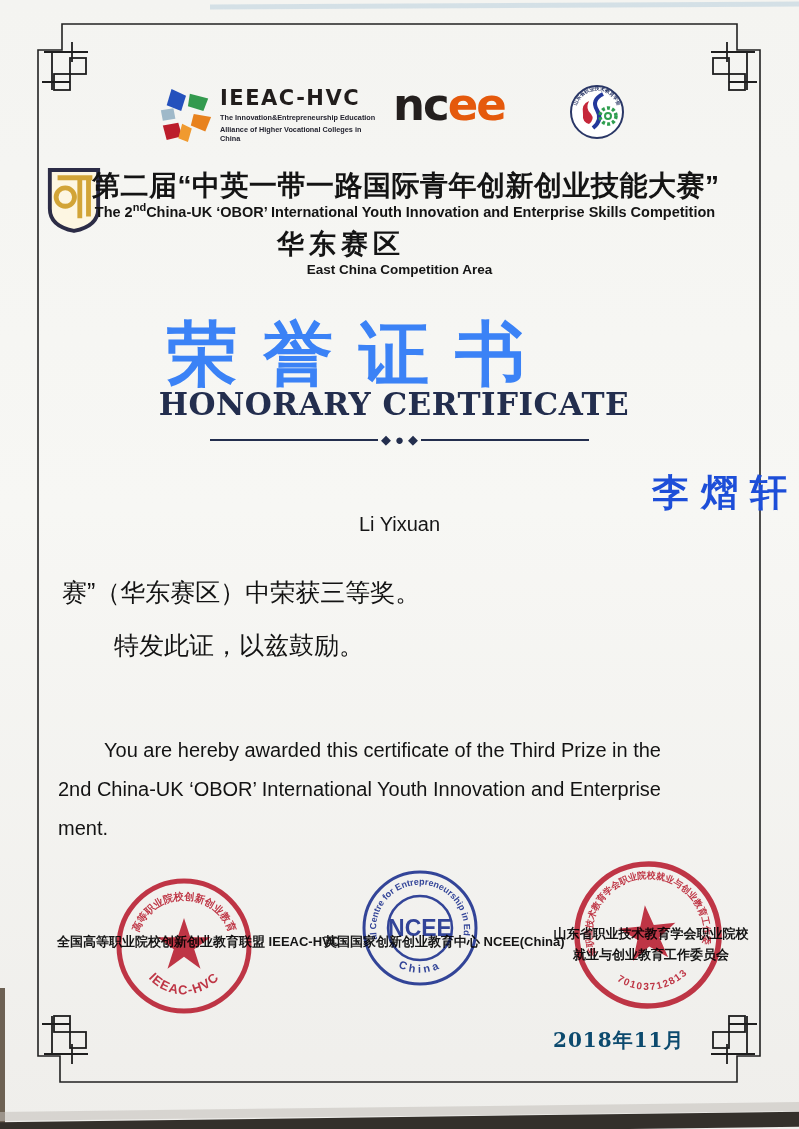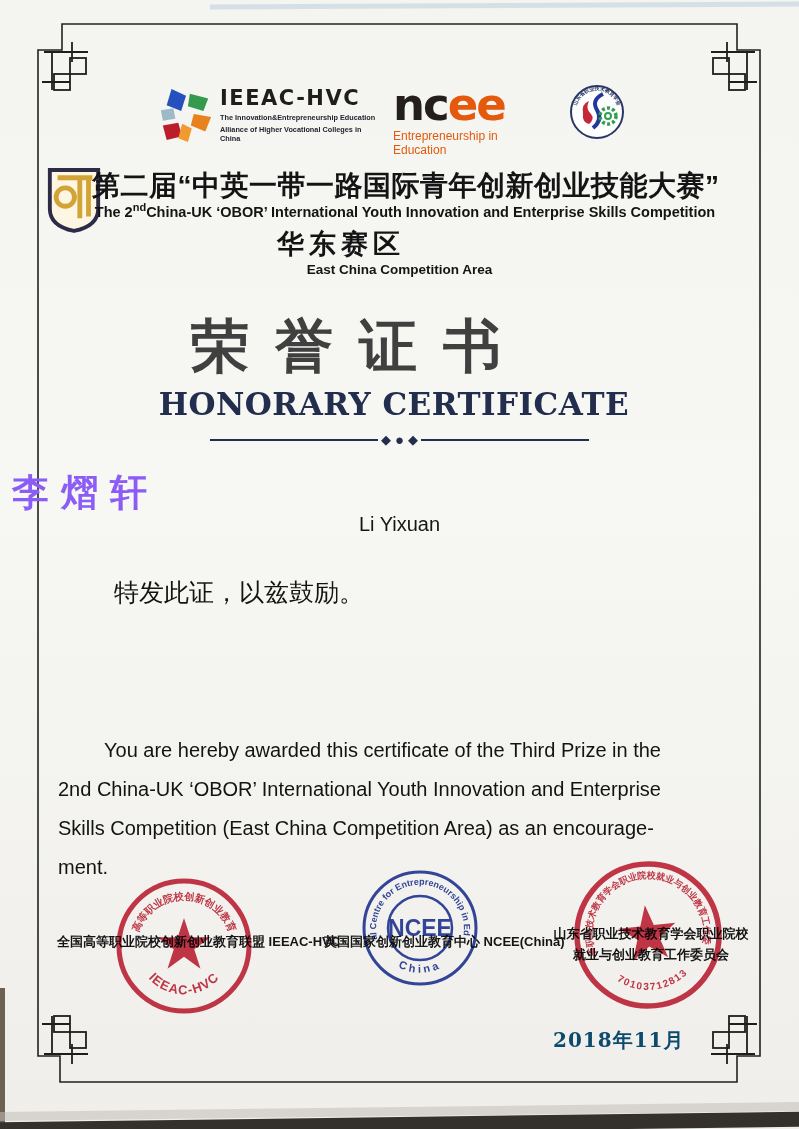--- a/index.html
+++ b/index.html
@@ -24,28 +24,28 @@
   .ncee-dark{color:#241f1e;}
   .ncee-accent{color:#e5590c;margin-top:28px;}
   .ncee-tag{font-size:12px;color:#e5590c;margin-top:4px;font-weight:500;}
   
   .title-zh{left:92px;top:167px;width:556px;text-align:center;font-size:28px;font-weight:700;color:#141414;letter-spacing:.5px;white-space:nowrap;}
   .title-en{left:60px;top:201px;width:690px;text-align:center;font-size:14.5px;font-weight:700;color:#141414;white-space:nowrap;}
   .title-en sup{font-size:11px;}
   .region-zh{left:0;top:226px;width:682px;text-align:center;font-size:27px;font-weight:700;letter-spacing:5px;color:#141414;}
   .region-en{left:0;top:262px;width:799px;text-align:center;font-size:13.5px;font-weight:700;color:#141414;}
   
-  .cert-title-zh{left:0;top:308px;width:692px;text-align:center;font-size:58px;font-weight:600;color:#404040;letter-spacing:26px;text-indent:26px;}
+  .cert-title-zh{left:0;top:308px;width:692px;text-align:center;font-size:70px;font-weight:600;color:#3b82f6;letter-spacing:26px;text-indent:26px;}
   .cert-title-en{left:0;top:386px;width:788px;text-align:center;font-size:31px;font-weight:700;color:#232e4e;font-family:"DejaVu Serif",serif;letter-spacing:.5px;}
   .divider{left:0;top:432px;width:799px;display:flex;align-items:center;justify-content:center;color:#232e4e;}
   .divider .rule{width:168px;height:2px;background:#232e4e;}
   .divider .dia{font-size:13px;margin:0 3px;line-height:13px;}
   .divider .dot{font-size:15px;margin:0 1px;line-height:15px;}
   
-  .recipient-zh{left:0;top:468px;width:799px;text-align:left;font-size:37px;font-weight:600;letter-spacing:12px;text-indent:12px;color:#8b5cf6;}
+  .recipient-zh{left:0;top:468px;width:799px;text-align:right;font-size:37px;font-weight:600;letter-spacing:12px;text-indent:12px;color:#1d4ed8;}
   .recipient-en{left:0;top:513px;width:799px;text-align:center;font-size:20px;font-weight:500;color:#161616;}
   
   .body-zh{left:62px;top:566px;width:680px;font-size:25px;font-weight:500;color:#131313;}
   .body-zh .ln{height:53px;line-height:53px;white-space:nowrap;}
   .body-zh .indent{padding-left:52px;}
   .body-en{left:58px;top:731px;width:692px;font-size:20px;color:#131313;}
   .body-en .ln{height:39px;line-height:39px;white-space:nowrap;}
   .body-en .indent{padding-left:46px;}
   
   .org-label{font-size:13px;font-weight:700;color:#151515;white-space:nowrap;}
@@ -98,21 +98,20 @@
   </svg>
   <div class="ieeac-text">
     <div class="ieeac-name">IEEAC-HVC</div>
     <div class="ieeac-tag">The Innovation&amp;Entrepreneurship Education</div>
     <div class="ieeac-tag">Alliance of Higher Vocational Colleges in China</div>
   </div>
 </div>
 
 <div class="abs ncee-logo">
   <div class="ncee-word"><span class="ncee-dark">nc</span><span class="ncee-accent">ee</span></div>
-  <div class="ncee-tag">Entrepreneurship in Education</div>
 </div>
 
 <svg class="abs" style="left:567px;top:82px;" width="60" height="60" viewBox="-30 -30 60 60">
   <circle r="26" fill="#ffffff" stroke="#2a3766" stroke-width="2"></circle>
   <defs>
       <path id="rlogo-arc" d="M -20,-8 A 21.5,21.5 0 0 1 20,-8"></path>
     </defs>
   <text font-size="5" fill="#2a3766" font-weight="700"><textPath href="#rlogo-arc" startOffset="50%" text-anchor="middle">山东省职业技术教育学会</textPath></text>
   <path d="M -14,2 Q -16,-8 -8,-11 Q -12,-3 -6,2 Q -2,7 -8,12 Q -15,10 -14,2 Z" fill="#c5273a"></path>
   <path d="M 6,-18 Q -6,-12 0,-2 Q 6,8 -4,16" fill="none" stroke="#23389b" stroke-width="4"></path>
@@ -138,26 +137,26 @@
   <span class="dia">◆</span>
   <span class="dot">●</span>
   <span class="dia">◆</span>
   <span class="rule"></span>
 </div>
 
 <div class="abs recipient-zh">李熠轩</div>
 <div class="abs recipient-en">Li Yixuan</div>
 
 <div class="abs body-zh">
+  <div class="ln">赛”（华东赛区）中荣获三等奖。</div>
   <div class="ln indent">特发此证，以兹鼓励。</div>
 </div>
 <div class="abs body-en">
   <div class="ln indent">You are hereby awarded this certificate of the Third Prize in the</div>
   <div class="ln">2nd China-UK ‘OBOR’ International Youth Innovation and Enterprise</div>
-  <div class="ln">Skills Competition (East China Competition Area) as an encourage-</div>
   <div class="ln">ment.</div>
 </div>
 
 <div class="abs org-label org1">全国高等职业院校创新创业教育联盟 IEEAC-HVC</div>
 <div class="abs org-label org2">英国国家创新创业教育中心 NCEE(China)</div>
 <div class="abs org-label org3">
   <div>山东省职业技术教育学会职业院校</div>
   <div>就业与创业教育工作委员会</div>
 </div>
 

